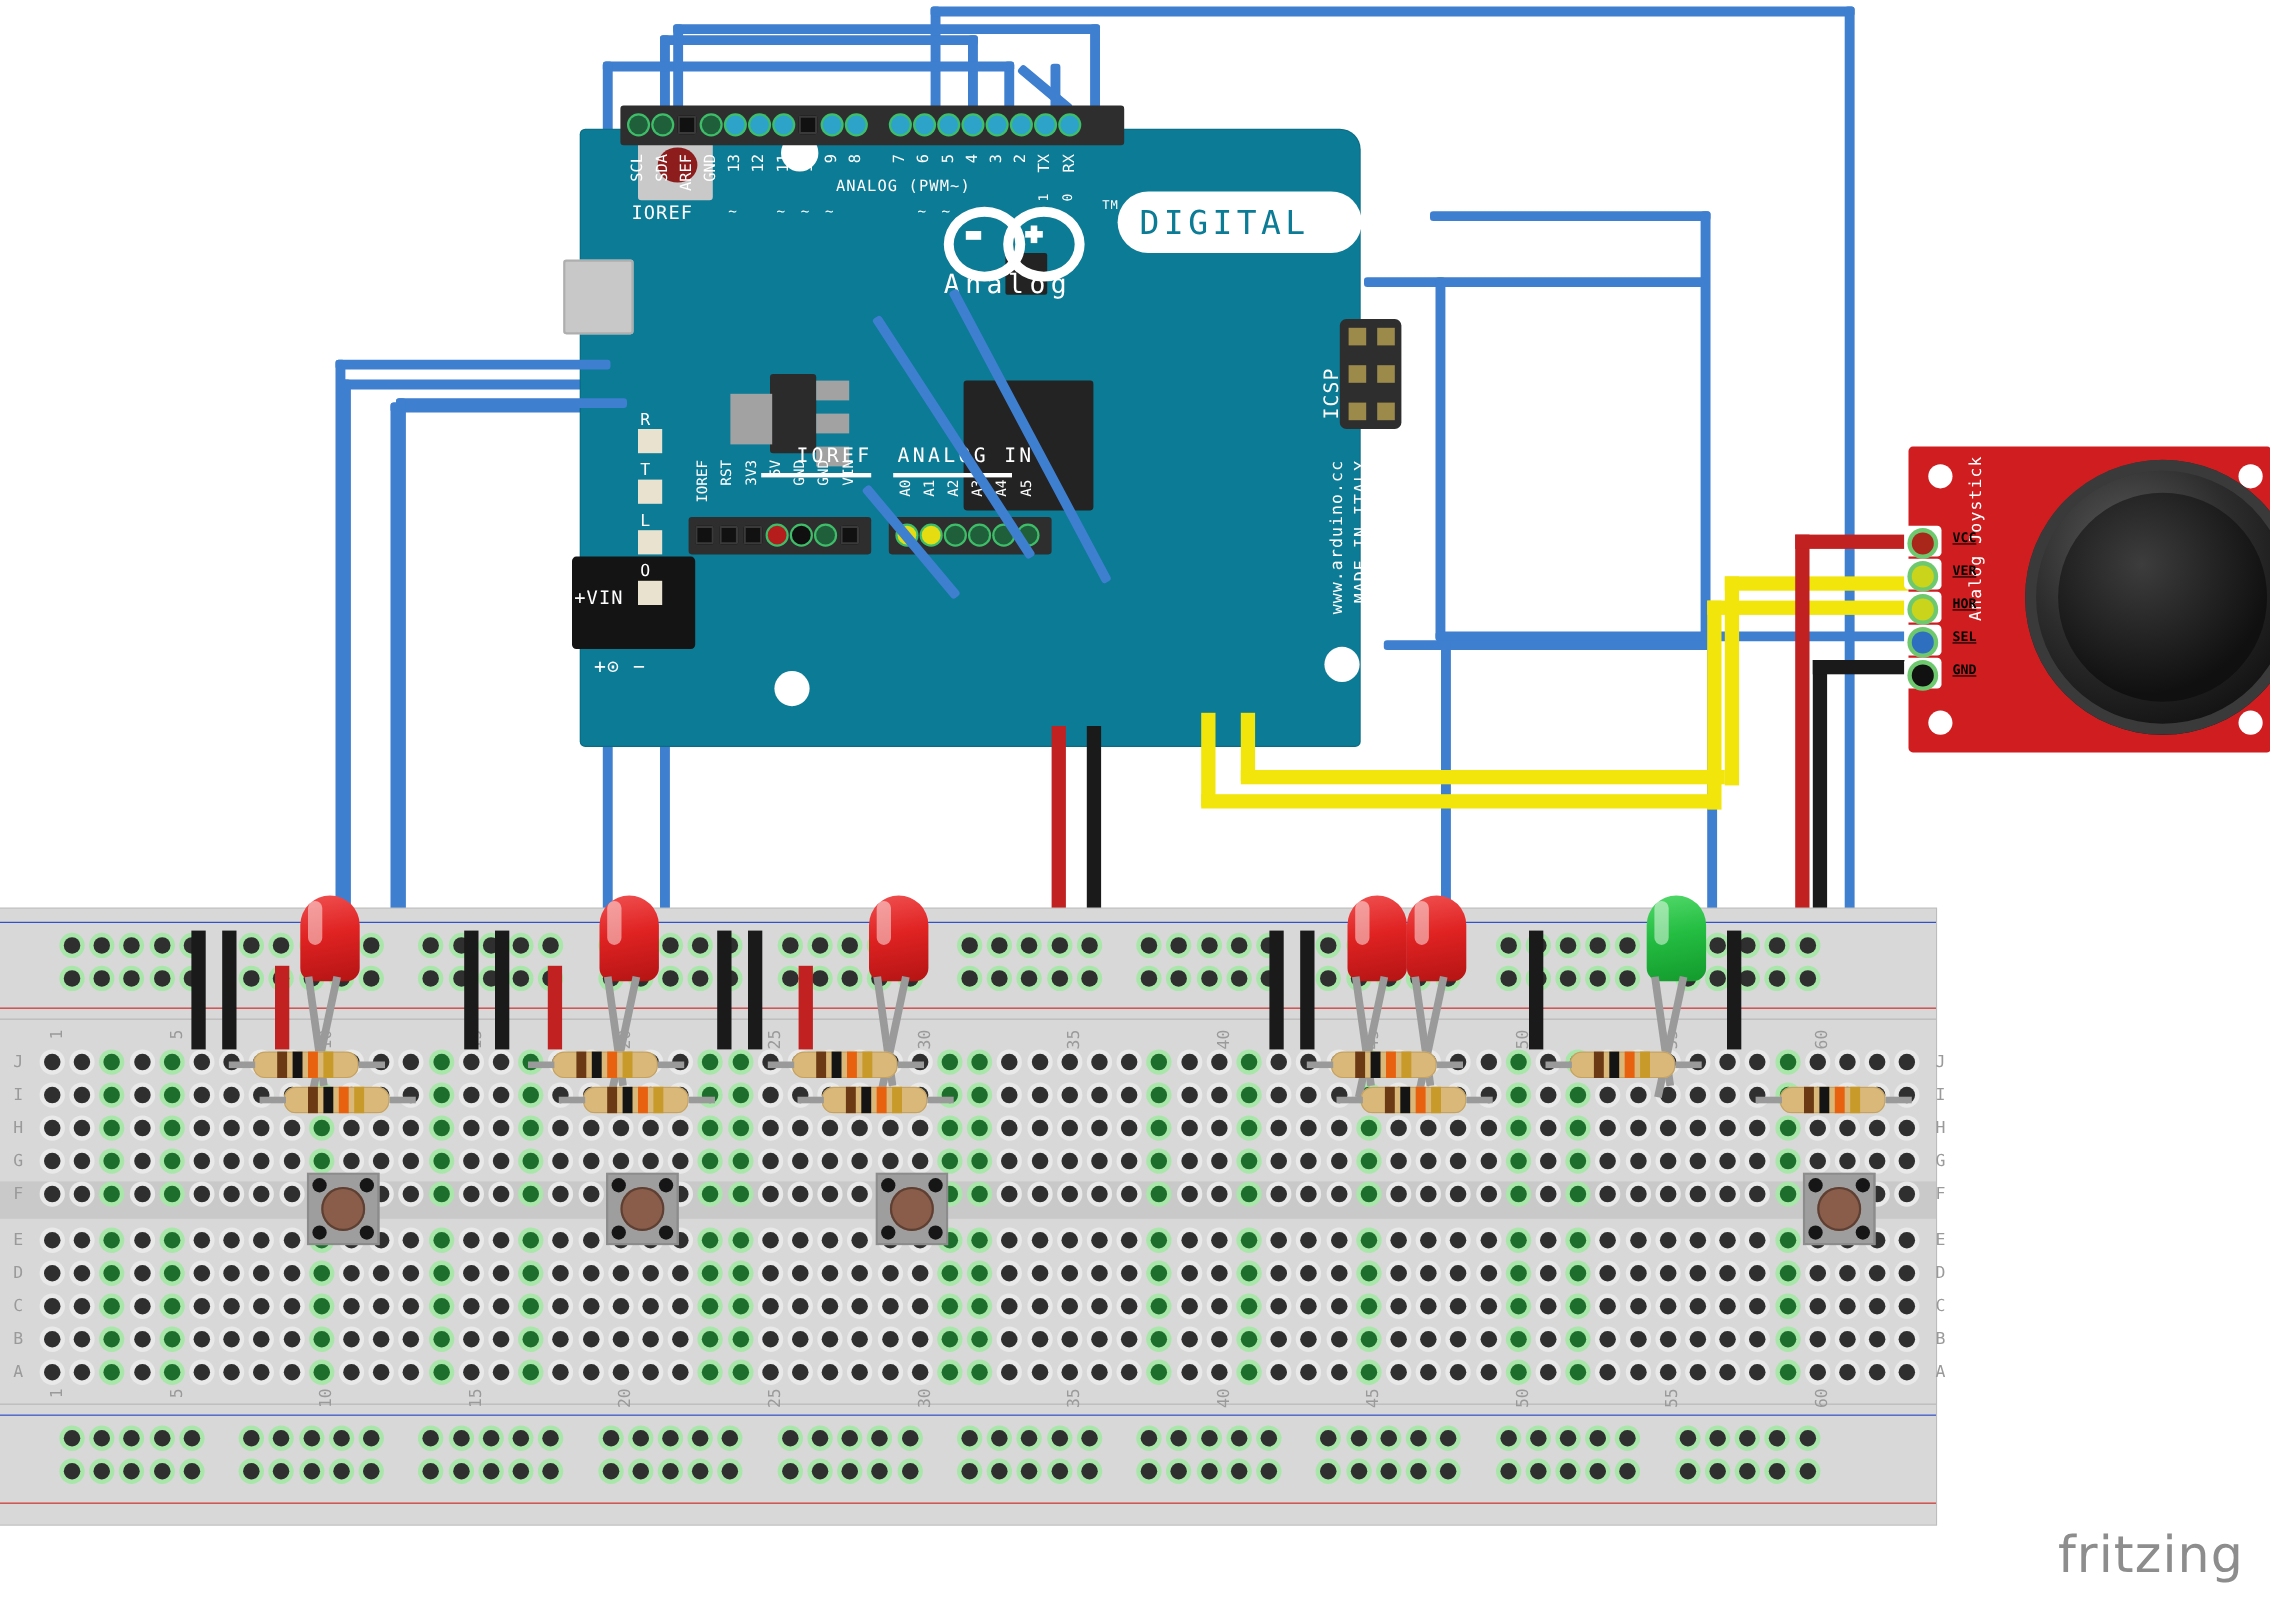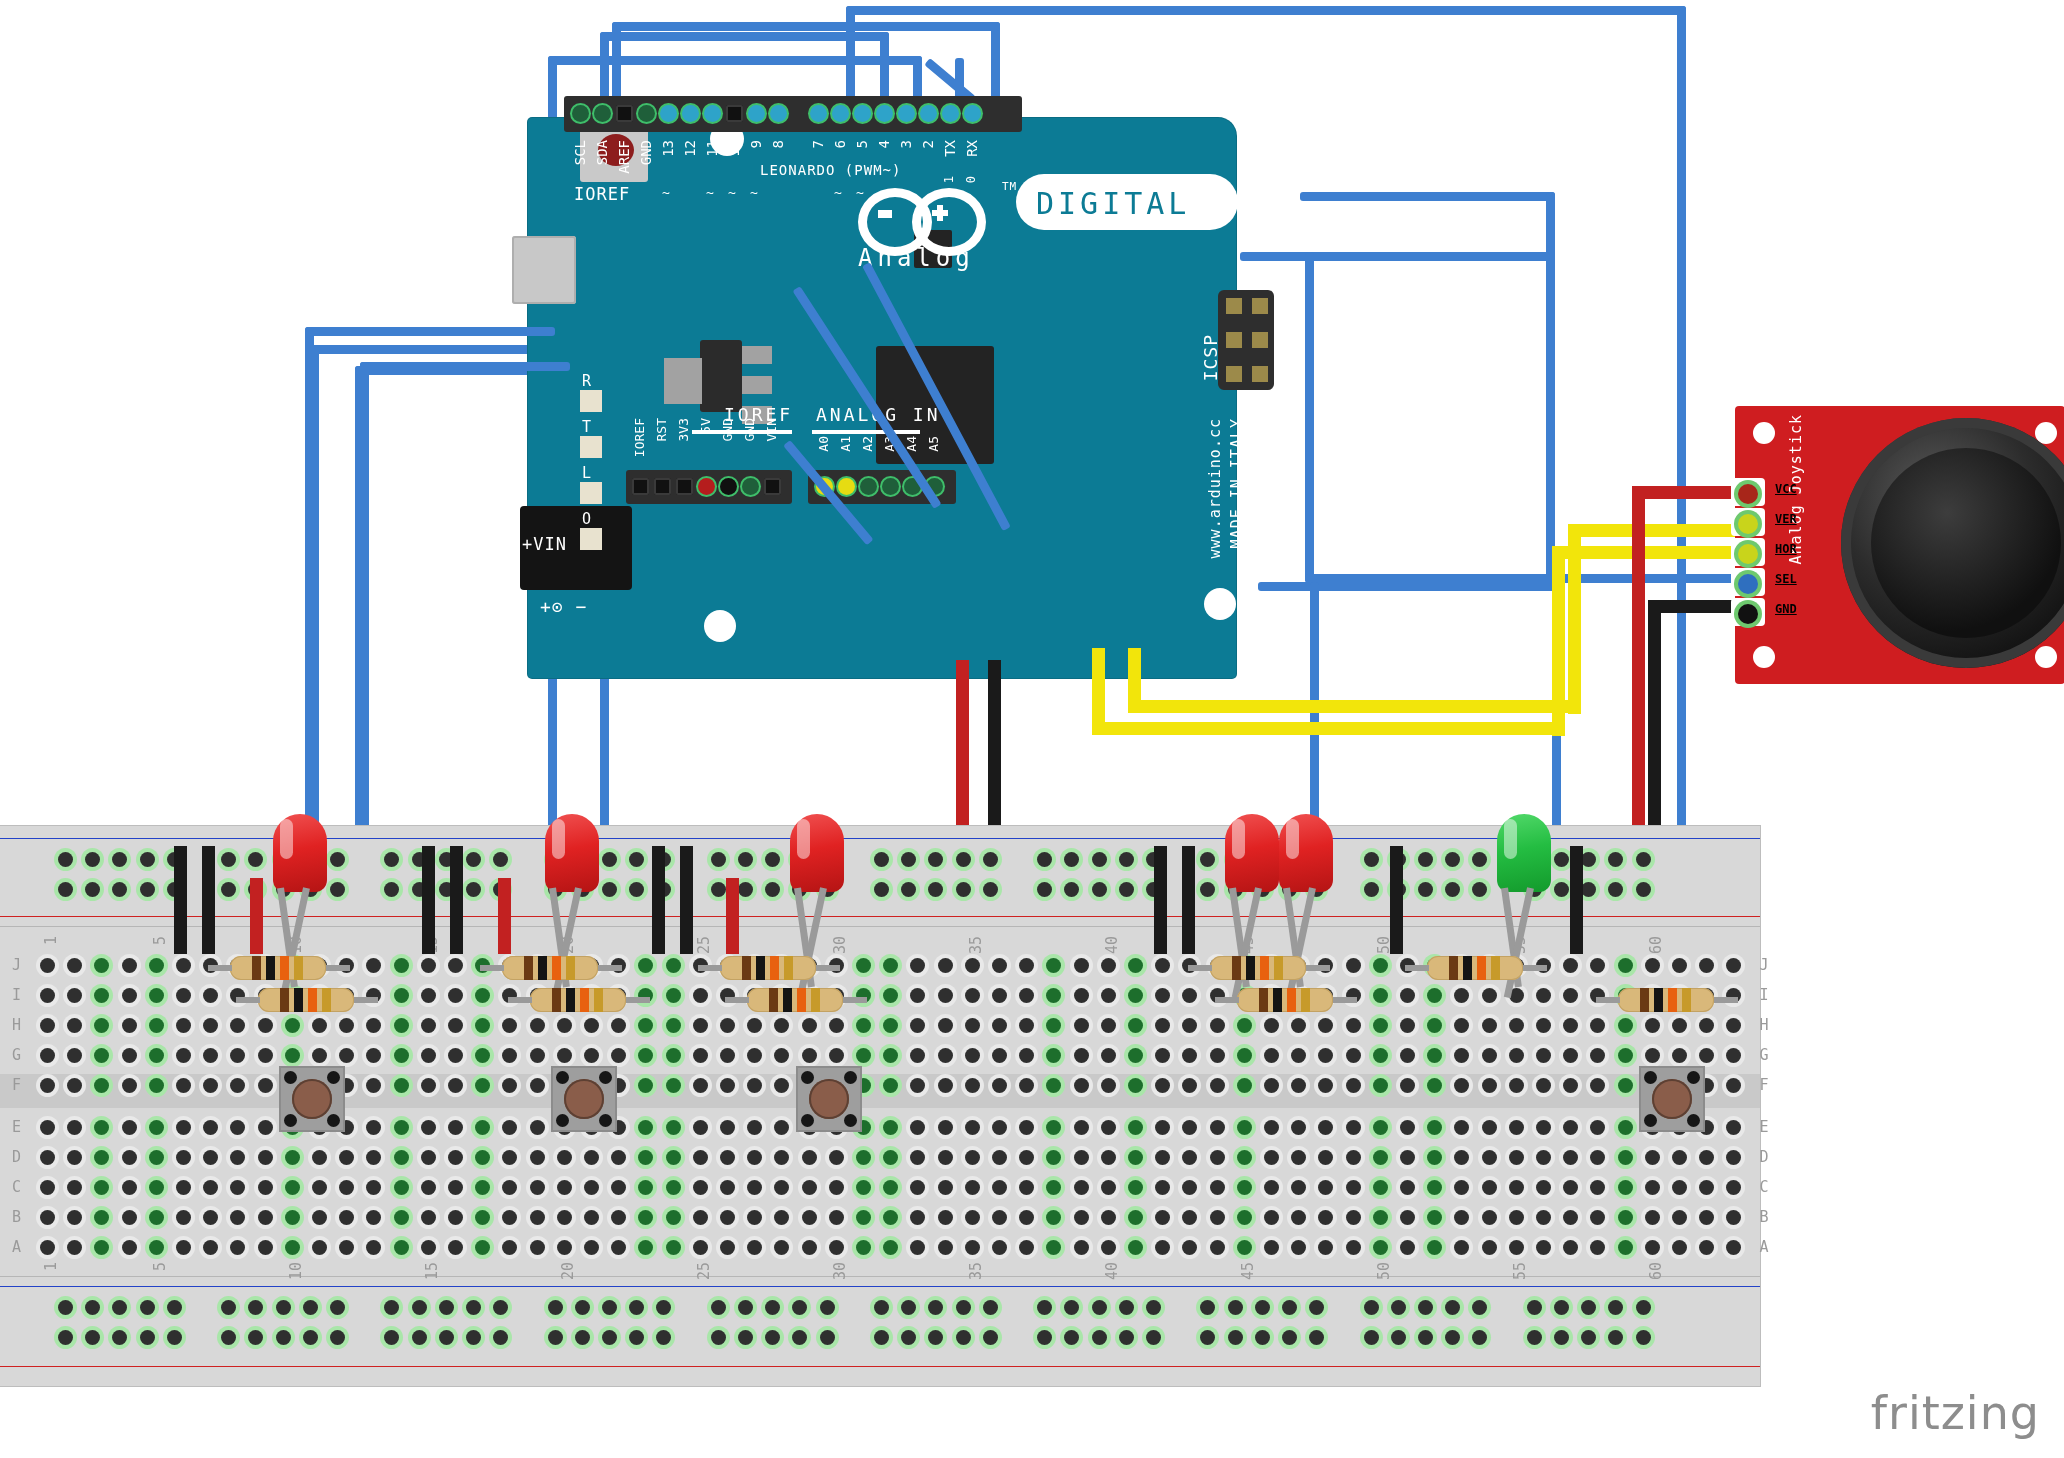--- a/index.html
+++ b/index.html
@@ -207,21 +207,21 @@
         <div class="pinlbl" style="left: 328px; top: 68px; font-size: 13px;">~</div>
         <div class="pinlbl vlabel" style="left: 349px; top: 22px;">4</div>
         <div class="pinlbl vlabel" style="left: 371px; top: 22px;">3</div>
         <div class="pinlbl" style="left: 372px; top: 68px; font-size: 13px;">~</div>
         <div class="pinlbl vlabel" style="left: 393px; top: 22px;">2</div>
         <div class="pinlbl vlabel" style="left: 415px; top: 22px;">TX</div>
         <div class="pinlbl vlabel" style="left: 415px; top: 58px; font-size: 12px;">1</div>
         <div class="pinlbl vlabel" style="left: 437px; top: 22px;">RX</div>
         <div class="pinlbl vlabel" style="left: 437px; top: 58px; font-size: 12px;">0</div>
       </div>
-    <div class="silk" style="left:232px;top:44px;font-size:14px;letter-spacing:1px;">LEONARDO (PWM~)</div>
+    <div class="silk" style="left:232px;top:44px;font-size:14px;letter-spacing:1px;">ANALOG (PWM~)</div>
 
     <div class="hdr" style="left:98px;top:352px;width:166px;height:34px;"></div>
     <div id="pwr-holes">
         <div class="hole " style="left: 104px; top: 360px;"></div>
         <div class="hole " style="left: 126px; top: 360px;"></div>
         <div class="hole " style="left: 148px; top: 360px;"></div>
         <div class="hole r" style="left: 170px; top: 360px;"></div>
         <div class="hole k" style="left: 192px; top: 360px;"></div>
         <div class="hole conn" style="left: 214px; top: 360px;"></div>
         <div class="hole " style="left: 236px; top: 360px;"></div>

